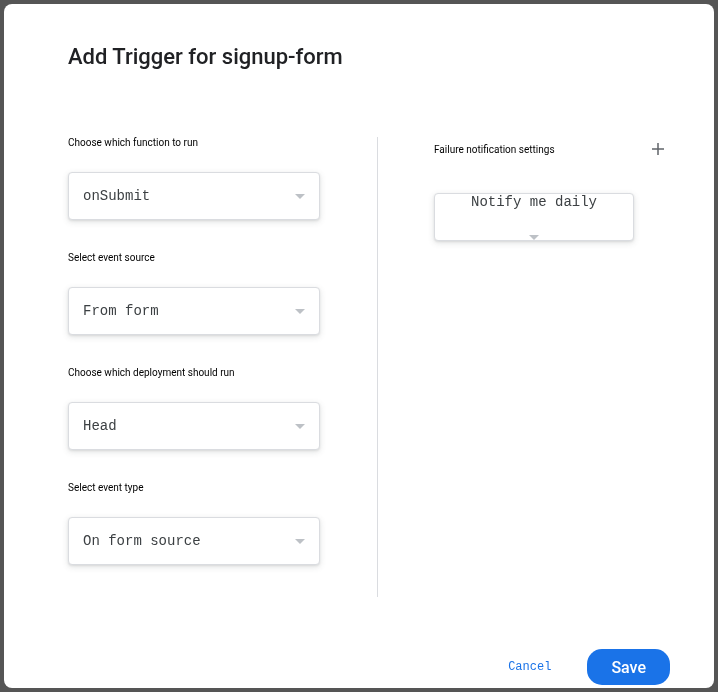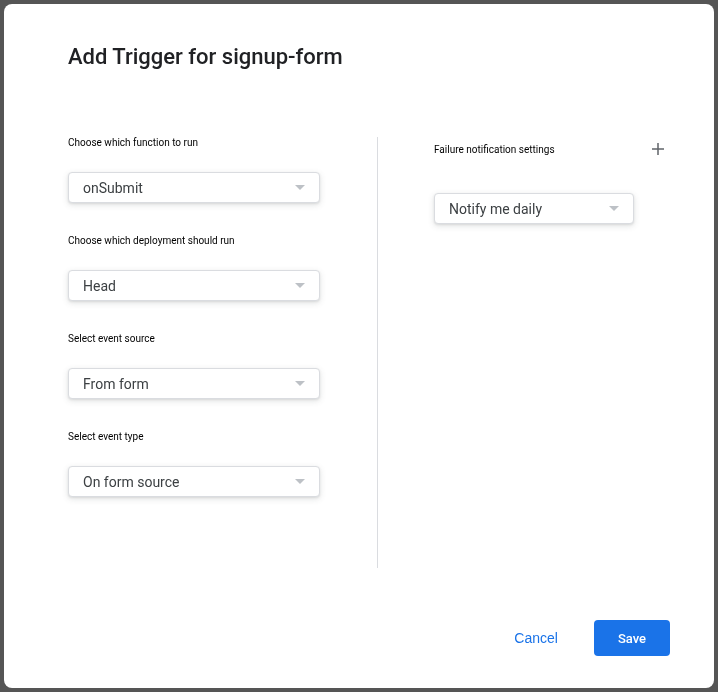--- a/index.html
+++ b/index.html
@@ -64,70 +64,72 @@
       width: 24px;
       height: 24px;
       cursor: pointer;
       display: flex;
       align-items: center;
       justify-content: center;
       color: #5f6368;
     }
     .select {
       width: 252px;
-      height: 31px;
+      height: 48px;
       border: 1px solid #dadce0;
       border-radius: 4px;
       background: #fff;
       padding: 0 14px;
       display: flex;
       align-items: center;
       justify-content: space-between;
       cursor: pointer;
       font-size: 14px;
       color: #3c4043;
       box-shadow: 0 2px 6px rgba(60,64,67,0.15), 0 1px 2px rgba(60,64,67,0.1);
+      font-family: Liberation Mono, monospace;
     }
     .col-right .select {
       width: 200px;
+      flex-direction: column;
     }
     .select-arrow {
       width: 0;
       height: 0;
       border-left: 5px solid transparent;
       border-right: 5px solid transparent;
       border-top: 5px solid #bdc1c6;
     }
     .footer {
       display: flex;
       justify-content: flex-end;
       align-items: center;
       gap: 24px;
       margin-top: 24px;
     }
     .btn-text {
       background: none;
       border: none;
       color: #1a73e8;
-      font-size: 14px;
+      font-size: 12px;
       font-weight: 500;
       cursor: pointer;
       padding: 8px 12px;
-      font-family: Liberation Sans, sans-serif;
+      font-family: Liberation Mono, monospace;
     }
     .btn-primary {
       background: #1a73e8;
       border: none;
       color: #fff;
-      font-size: 13px;
+      font-size: 16px;
       font-weight: 500;
       cursor: pointer;
       padding: 0 24px;
       height: 36px;
-      border-radius: 4px;
+      border-radius: 15px;
       font-family: inherit;
     }
   </style>
 </head>
 <body>
 
 <div class="dialog">
   <h1 class="dialog-title">Add Trigger for signup-form</h1>
 
   <div class="columns">
@@ -135,31 +137,31 @@
 
       <div class="field">
         <span class="field-label">Choose which function to run</span>
         <div class="select">
           <span>onSubmit</span>
           <span class="select-arrow"></span>
         </div>
       </div>
 
       <div class="field">
-        <span class="field-label">Choose which deployment should run</span>
+        <span class="field-label">Select event source</span>
         <div class="select">
-          <span>Head</span>
+          <span>From form</span>
           <span class="select-arrow"></span>
         </div>
       </div>
 
       <div class="field">
-        <span class="field-label">Select event source</span>
+        <span class="field-label">Choose which deployment should run</span>
         <div class="select">
-          <span>From form</span>
+          <span>Head</span>
           <span class="select-arrow"></span>
         </div>
       </div>
 
       <div class="field">
         <span class="field-label">Select event type</span>
         <div class="select">
           <span>On form source</span>
           <span class="select-arrow"></span>
         </div>

